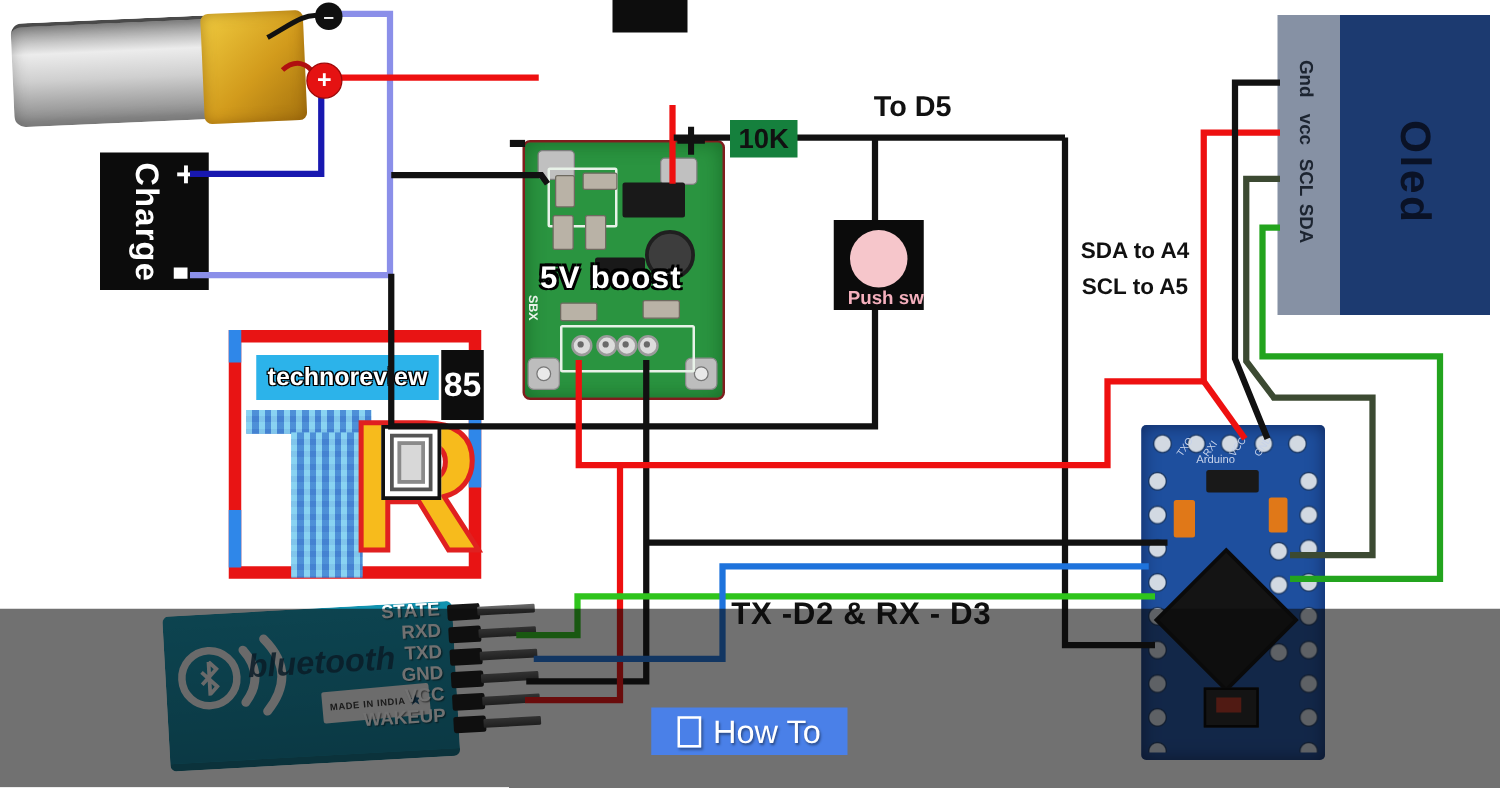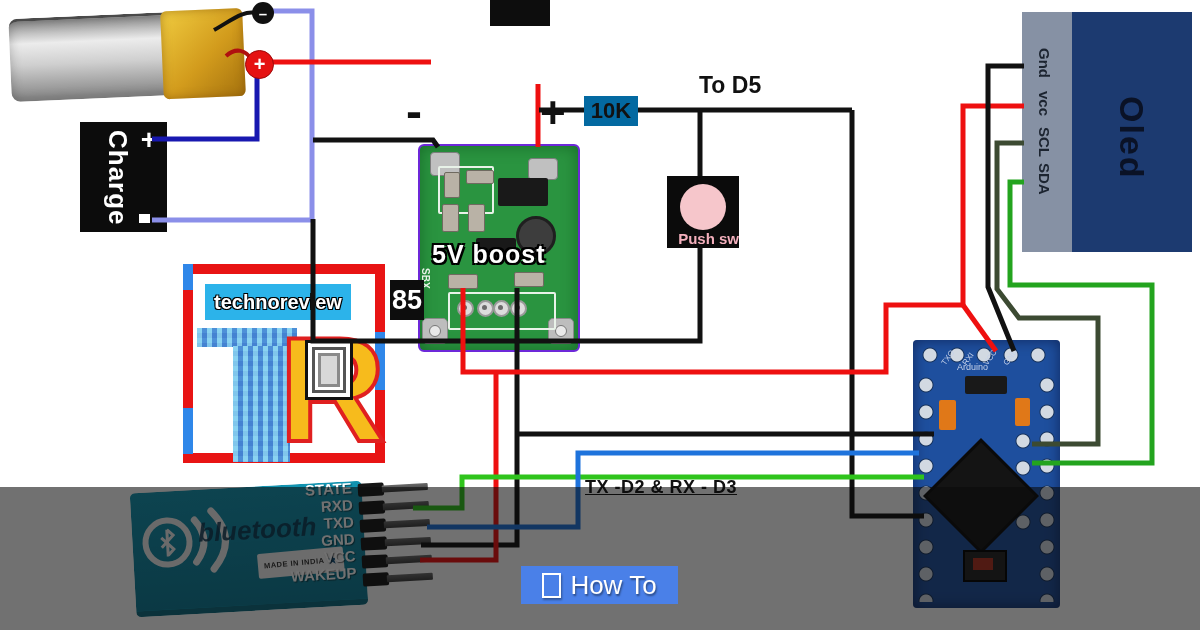--- a/index.html
+++ b/index.html
@@ -31,43 +31,43 @@
   .charge .vlabel{position:absolute;left:22px;top:8px;writing-mode:vertical-rl;
     color:#fff;font-size:26px;font-weight:bold;letter-spacing:1px;}
   .charge .plus{position:absolute;right:10px;top:2px;color:#fff;font-size:28px;font-weight:bold;}
   .charge .sq{position:absolute;right:17px;bottom:9px;width:11px;height:9px;background:#fff;}
   
   .switch-tab{left:490px;top:0;width:60px;height:26px;background:#0d0d0d;}
   .switch-body{left:429px;top:25px;width:182px;height:60px;background:#9d9d9d;
     display:flex;align-items:center;justify-content:center;
     font-size:40px;font-weight:bold;color:#161616;}
   
-  .boost{left:418px;top:144px;width:158px;height:204px;background:#2a9440;
-    border:2px solid #6d28d9;border-radius:6px;box-shadow:inset 0 0 16px rgba(0,60,10,.45);}
+  .boost{left:418px;top:112px;width:158px;height:204px;background:#2a9440;
+    border:2px solid #7f1d1d;border-radius:6px;box-shadow:inset 0 0 16px rgba(0,60,10,.45);}
   .pad{position:absolute;background:#c0c0c0;border:1px solid #7d7d7d;border-radius:4px;}
   .mount{position:absolute;width:24px;height:24px;background:#bdbdbd;border-radius:5px;
          border:1px solid #8a8a8a;}
   .mount:after{content:"";position:absolute;left:6px;top:6px;width:10px;height:10px;
          border-radius:50%;background:#e9e9e9;border:1px solid #777;}
   .ic{position:absolute;background:#191919;border-radius:2px;}
   .rcomp{position:absolute;background:#b9b2a6;border:1px solid #6f6a60;border-radius:2px;}
   .coil{position:absolute;width:34px;height:34px;border-radius:50%;background:#3d3d3d;
         border:3px solid #1f1f1f;}
   .silk{position:absolute;border:2px solid #e8f2e8;border-radius:2px;}
   .hole{position:absolute;width:13px;height:13px;border-radius:50%;background:#dcdcdc;
         border:2px solid #9a9a9a;}
   .hole:after{content:"";position:absolute;left:3px;top:3px;width:5px;height:5px;
         border-radius:50%;background:#6a6a6a;}
   .boost-label{position:absolute;left:12px;top:94px;font-size:25px;font-weight:bold;color:#fff;
     text-shadow:2px 2px 0 #000,-2px -2px 0 #000,2px -2px 0 #000,-2px 2px 0 #000;letter-spacing:1px;}
   .boost-side{position:absolute;left:0px;top:122px;writing-mode:vertical-rl;font-size:10px;
     color:#e8f2e8;font-weight:bold;}
   .mark{font-weight:bold;color:#111;}
   
-  .resistor{left:584px;top:96px;width:54px;height:30px;background:#0369a1;
+  .resistor{left:584px;top:96px;width:54px;height:30px;background:#15803d;
     display:flex;align-items:center;justify-content:center;font-size:22px;font-weight:bold;color:#111;}
   .pushsw{left:667px;top:176px;width:72px;height:72px;background:#0b0b0b;}
   .pushsw .cap{position:absolute;left:13px;top:8px;width:46px;height:46px;border-radius:50%;
     background:#f6c6cb;}
   .pushsw .plabel{position:absolute;left:0;bottom:1px;width:100%;text-align:right;
     font-size:15px;font-weight:bold;color:#f4b0bd;}
   
   .oled-strip{left:1022px;top:12px;width:50px;height:240px;background:#8691a4;}
   .oled-body{left:1072px;top:12px;width:120px;height:240px;background:#1c3a70;}
   .oled-pin{position:absolute;writing-mode:vertical-rl;font-size:15px;font-weight:bold;
@@ -107,22 +107,22 @@
   .bt-housing{position:absolute;width:26px;height:13px;background:#161616;border-radius:2px;}
   .bt-pin{position:absolute;width:46px;height:7px;
     background:linear-gradient(180deg,#6a6a6a,#3c3c3c);border-radius:1px;}
   
   .trlogo{left:183px;top:264px;width:202px;height:199px;background:#fff;
     border:10px solid #e81414;box-sizing:border-box;}
   .blue-patch{position:absolute;background:#2f87e9;}
   .tr-banner{position:absolute;left:12px;top:10px;width:146px;height:36px;background:#2cb3ea;
     display:flex;align-items:center;justify-content:center;font-size:20px;font-weight:bold;color:#fff;
     text-shadow:1px 1px 0 #000,-1px -1px 0 #000,1px -1px 0 #000,-1px 1px 0 #000;}
-  .tr-num{position:absolute;left:160px;top:6px;width:34px;height:40px;background:#0d0d0d;
-    display:flex;align-items:center;justify-content:center;font-size:27px;font-weight:bold;color:#fff;margin-left:37px;}
+  .tr-num{position:absolute;left:160px;top:6px;width:34px;height:56px;background:#0d0d0d;
+    display:flex;align-items:center;justify-content:center;font-size:27px;font-weight:bold;color:#fff;}
   .t-bar{position:absolute;left:4px;top:54px;width:100px;height:19px;}
   .t-stem{position:absolute;left:40px;top:72px;width:57px;height:116px;}
   .t-tex{background:
     repeating-linear-gradient(90deg,rgba(150,220,245,.75) 0 5px,rgba(70,130,210,.75) 5px 10px),
     repeating-linear-gradient(180deg,#63b8e8 0 5px,#3f83cf 5px 10px);}
   .r-letter{position:absolute;left:86px;top:42px;font-size:148px;line-height:1;font-weight:bold;
     color:#f7bb1c;-webkit-text-stroke:4px #e02020;}
   .ic-icon{position:absolute;left:112px;top:66px;width:42px;height:54px;background:#fff;
     border:3px solid #111;}
   .ic-icon .r1{position:absolute;inset:4px;border:3px solid #555;}
@@ -309,22 +309,26 @@
       <span>10K</span>
     </div>
 
     <div class="abs lbl" style="left:660px;top:72px;font-size:23px;margin-left:39px;">To D5</div>
 
     <div class="abs pushsw">
       <div class="cap"></div>
       <div class="plabel">Push sw</div>
     </div>
 
-
-    <div class="abs lbl" style="left:585px;top:477px;font-size:18px;letter-spacing:.5px;text-decoration:underline;">TX -D2  &amp; RX - D3</div>
+    <div class="abs lbl" style="left:858px;top:186px;width:100px;text-align:center;font-size:18px;line-height:29px;">
+      <div>SDA to A4</div>
+      <div>SCL to A5</div>
+    </div>
+
+    <div class="abs lbl" style="left:585px;top:477px;font-size:25px;letter-spacing:.5px;">TX -D2  &amp; RX - D3</div>
 
     <div class="oled-pin" style="top:48px;">Gnd</div>
     <div class="oled-pin" style="top:91px;">vcc</div>
     <div class="oled-pin" style="top:127px;">SCL</div>
     <div class="oled-pin" style="top:163px;">SDA</div>
     <div class="oled-name">Oled</div>
   </div>
 
   <div class="layer-overlay"></div>
 

